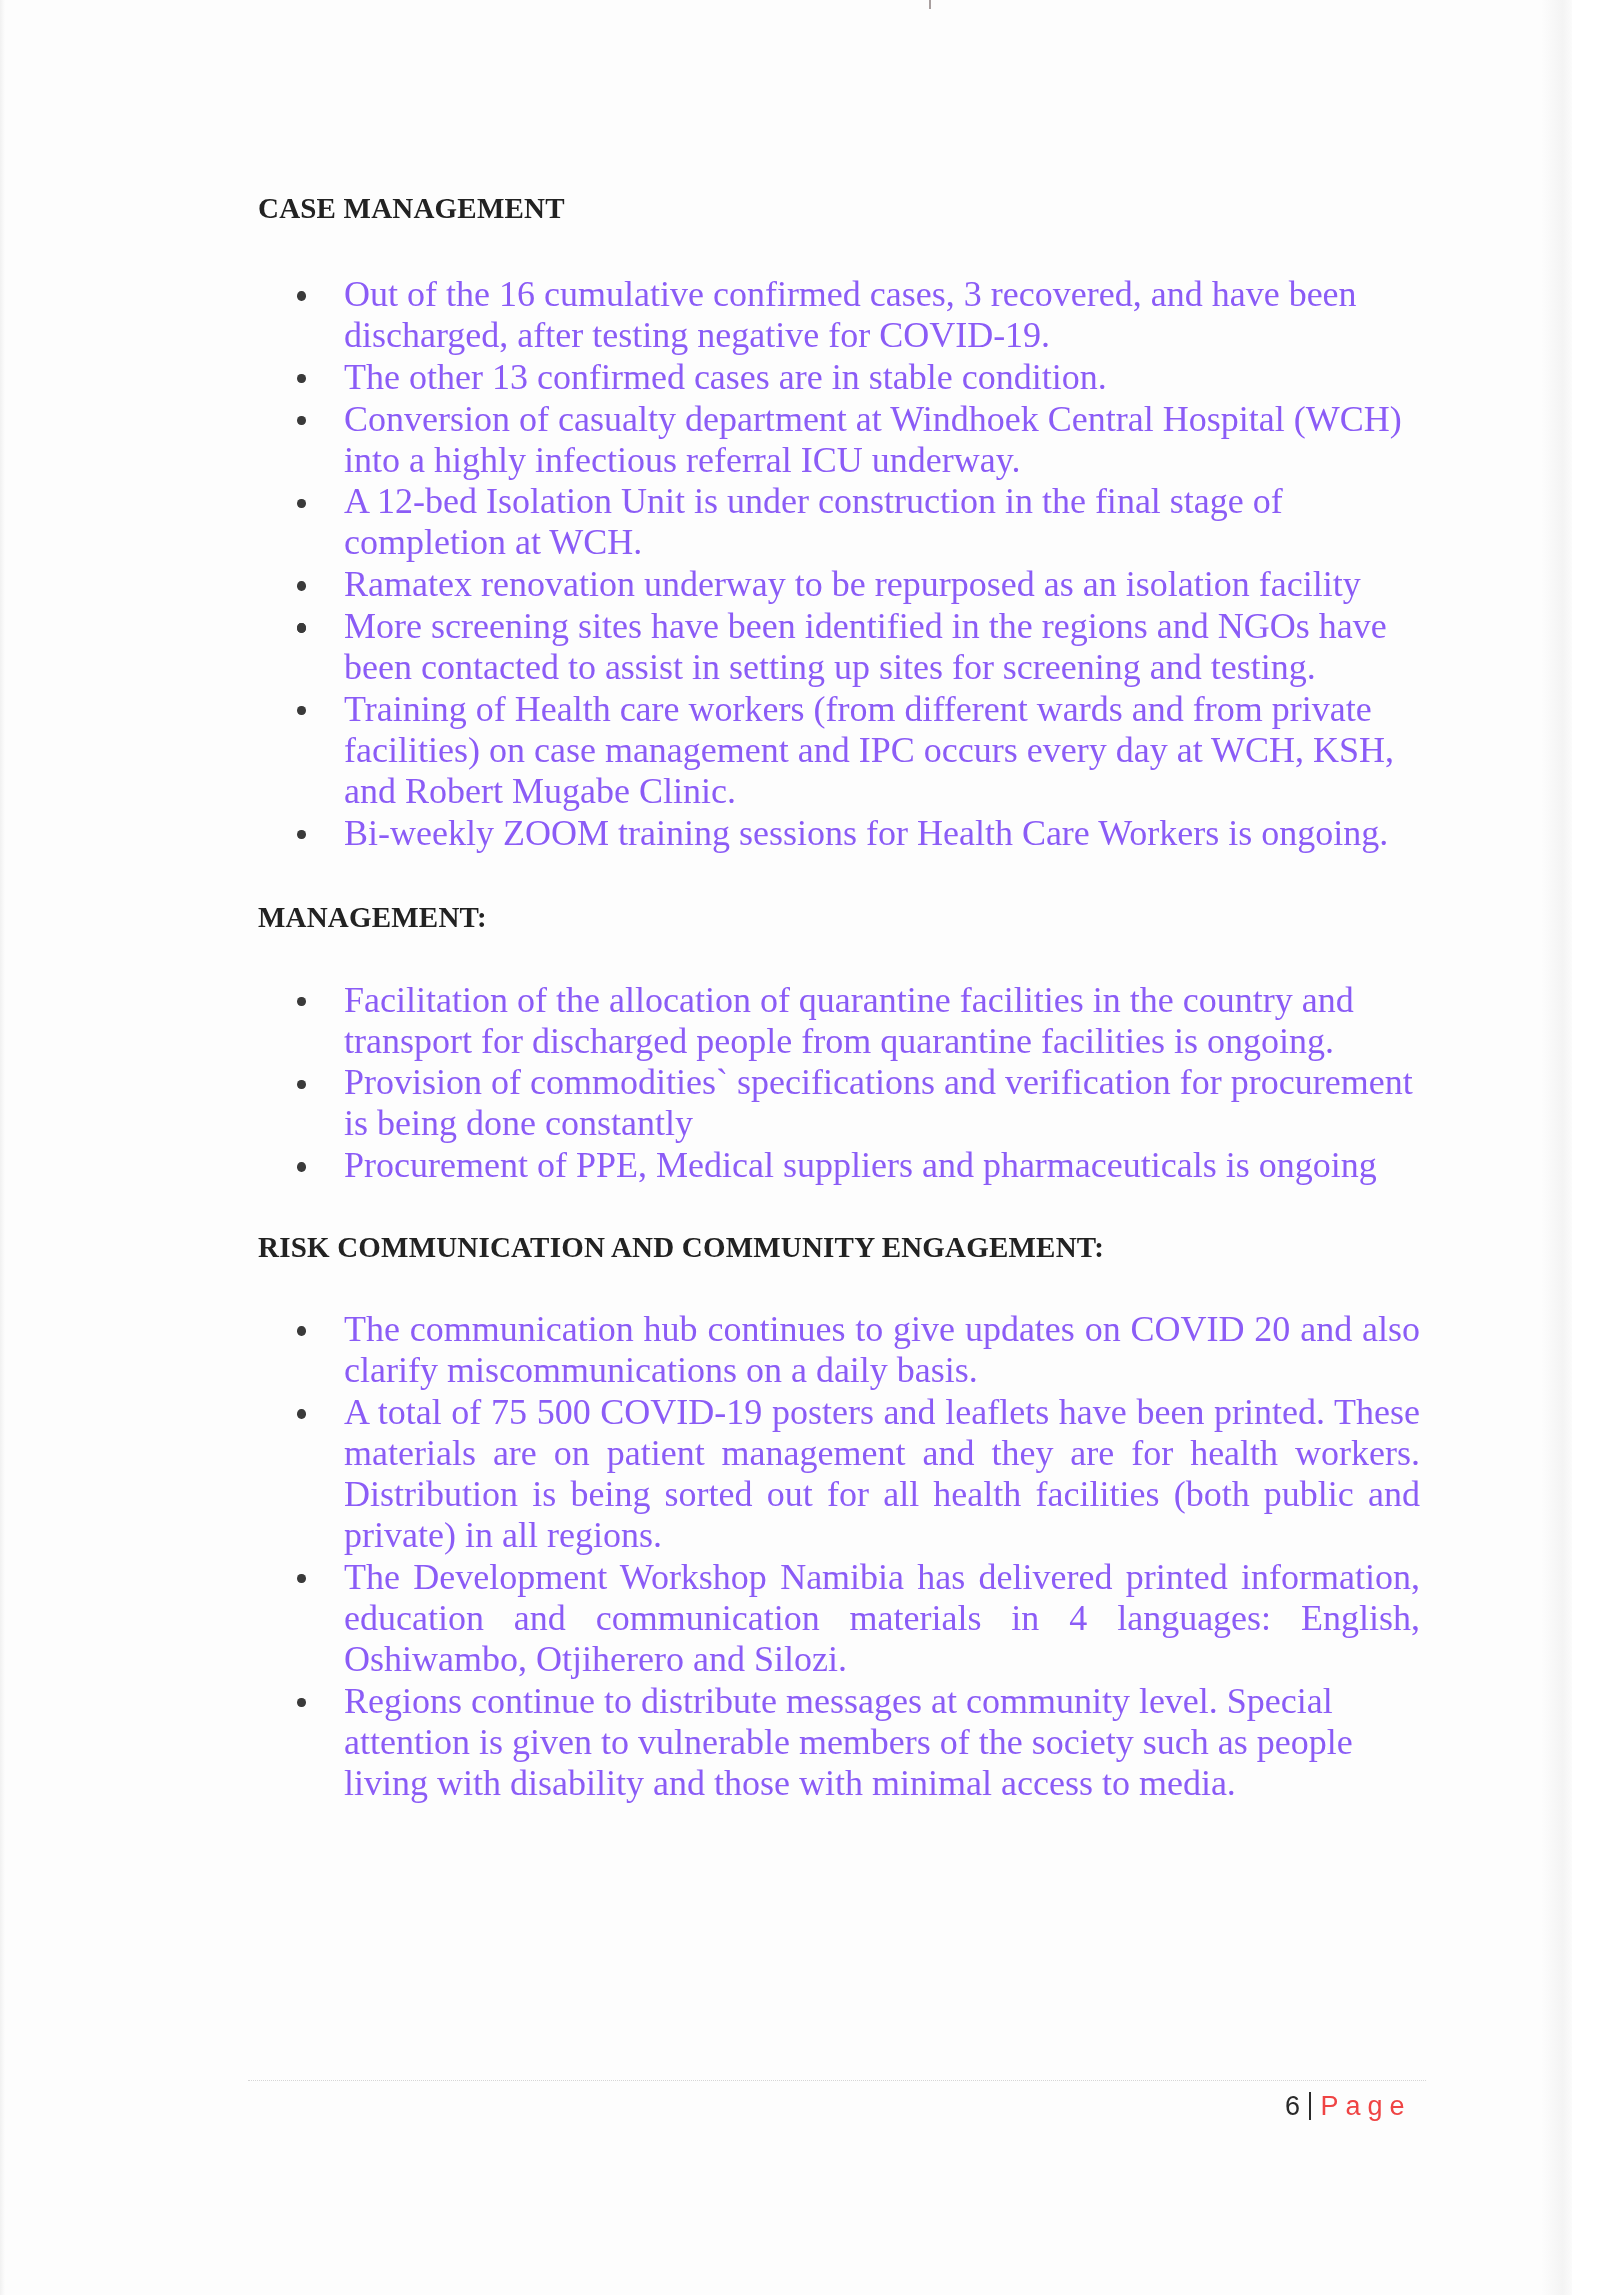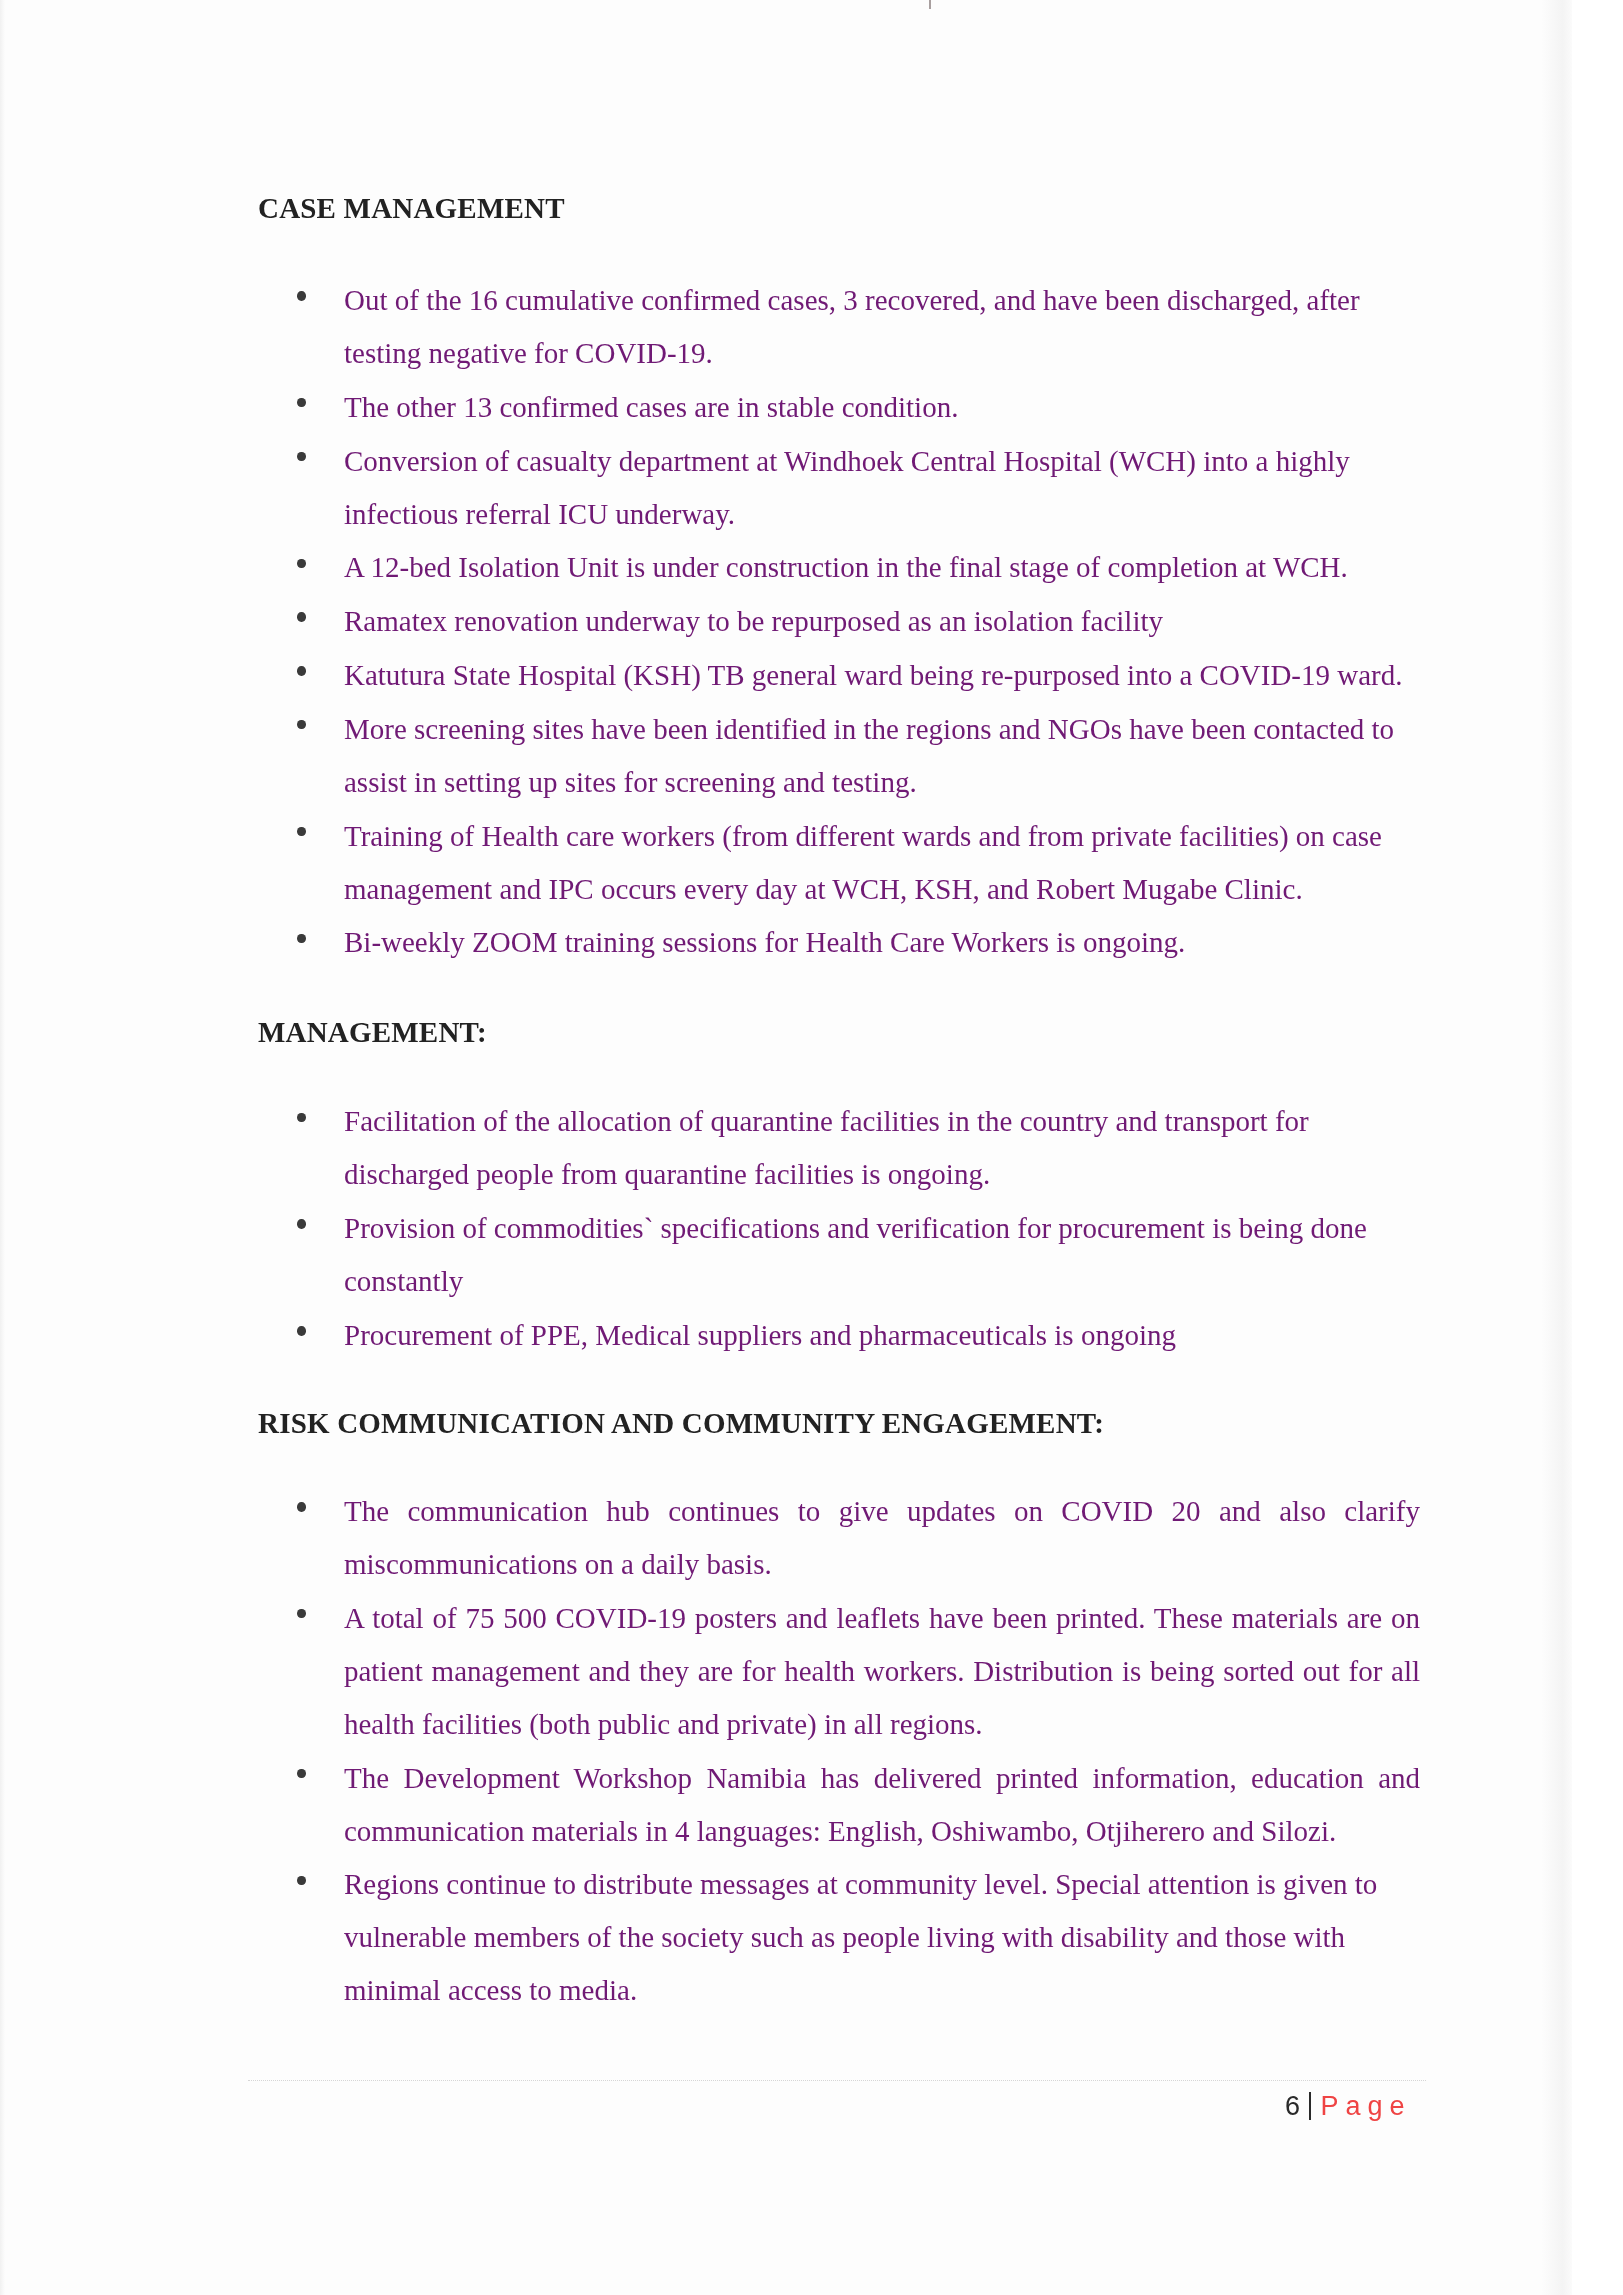--- a/index.html
+++ b/index.html
@@ -56,24 +56,24 @@
       letter-spacing: 0.2px;
     }
     .bullet-list {
       list-style: none;
       margin: 0;
       padding: 0;
     }
     .bullet-item {
       position: relative;
       padding-left: 86px;
-      font-size: 29px;
-      line-height: 53px;
+      font-size: 36px;
+      line-height: 41px;
       margin: 0 0 0.8px 0;
-      color: #701a75;
+      color: #8b5cf6;
     }
     .bullet-item.justify {
       text-align: justify;
     }
     .bullet-dot {
       position: absolute;
       left: 39px;
       top: 17.3px;
       width: 8.6px;
       height: 9.4px;
@@ -128,21 +128,21 @@
   <div class="content">
 
     <section id="sec-case">
       <h2 class="section-heading">CASE MANAGEMENT</h2>
       <ul class="bullet-list">
         <li class="bullet-item"><span class="bullet-dot"></span><span>Out of the 16 cumulative confirmed cases, 3 recovered, and have been discharged, after testing negative for COVID-19.</span></li>
         <li class="bullet-item"><span class="bullet-dot"></span><span>The other 13 confirmed cases are in stable condition.</span></li>
         <li class="bullet-item"><span class="bullet-dot"></span><span>Conversion of casualty department at Windhoek Central Hospital (WCH) into a highly infectious referral ICU underway.</span></li>
         <li class="bullet-item"><span class="bullet-dot"></span><span>A 12-bed Isolation Unit is under construction in the final stage of completion at WCH.</span></li>
         <li class="bullet-item"><span class="bullet-dot"></span><span>Ramatex renovation underway to be repurposed as an isolation facility</span></li>
-        <li class="bullet-item"><span class="bullet-dot"></span><span>Katutura State Hospital (KSH) TB general ward being re-purposed into a COVID-19 ward.</span></li>
+        <li class="bullet-item"><span class="bullet-dot"></span></li>
         <li class="bullet-item"><span class="bullet-dot"></span><span>More screening sites have been identified in the regions and NGOs have been contacted to assist in setting up sites for screening and testing.</span></li>
         <li class="bullet-item"><span class="bullet-dot"></span><span>Training of Health care workers (from different wards and from private facilities) on case management and IPC occurs every day at WCH, KSH, and Robert Mugabe Clinic.</span></li>
         <li class="bullet-item"><span class="bullet-dot"></span><span>Bi-weekly ZOOM training sessions for Health Care Workers is ongoing.</span></li>
       </ul>
     </section>
 
     <section id="sec-logistics">
       <h2 class="section-heading">MANAGEMENT:</h2>
       <ul class="bullet-list">
         <li class="bullet-item"><span class="bullet-dot"></span><span>Facilitation of the allocation of quarantine facilities in the country and transport for discharged people from quarantine facilities is ongoing.</span></li>

